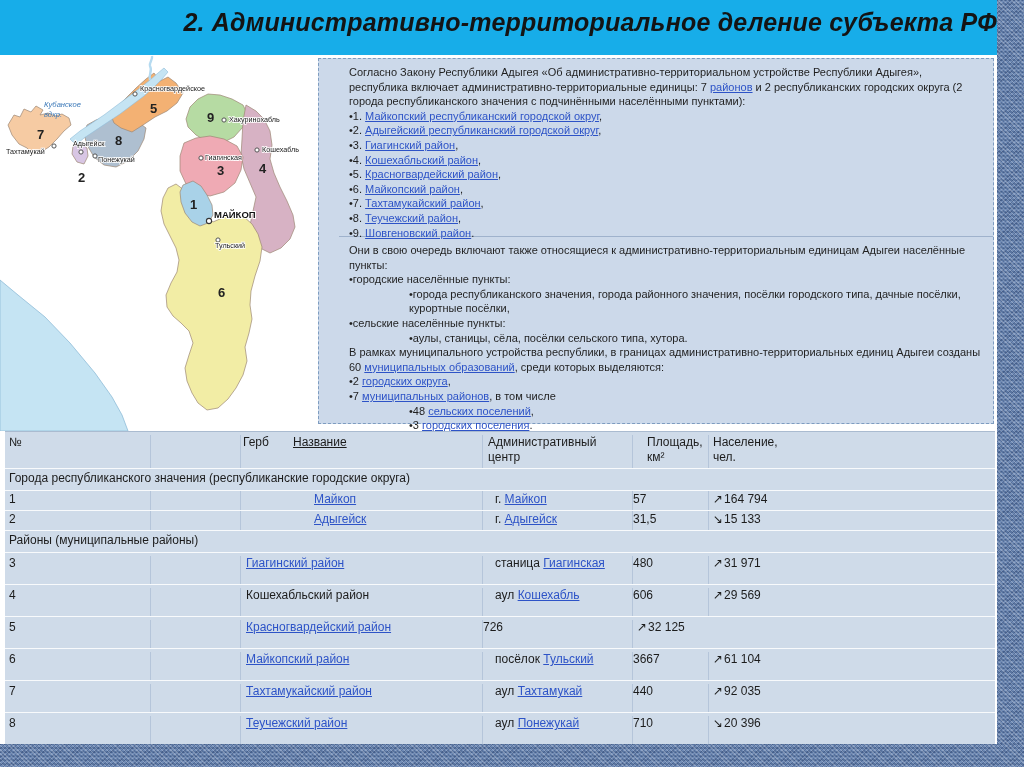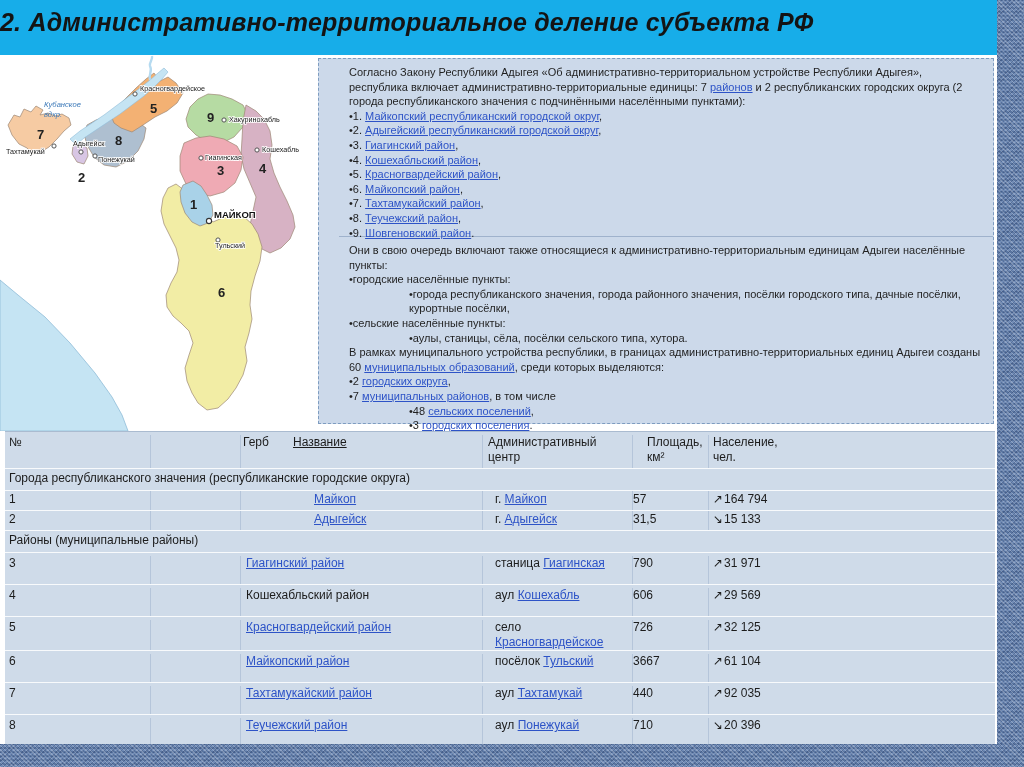--- a/index.html
+++ b/index.html
@@ -8,21 +8,21 @@
 
   
   .texture{position:absolute;background-color:#617fae;
     background-image:
       repeating-linear-gradient(45deg, rgba(255,255,255,.22) 0 1px, rgba(255,255,255,0) 1px 3px),
       repeating-linear-gradient(135deg, rgba(25,45,90,.30) 0 1px, rgba(25,45,90,0) 1px 3px),
       repeating-linear-gradient(0deg, rgba(255,255,255,.10) 0 2px, rgba(0,0,0,.08) 2px 4px);}
   .texture-right{right:0;top:0;width:27px;height:767px;}
   .texture-bottom{left:0;top:744px;width:1024px;height:23px;}
 
-  .title-band{position:absolute;left:0;top:0;width:997px;height:55px;display:flex;align-items:center;justify-content:flex-start;}
+  .title-band{position:absolute;left:0;top:0;width:997px;height:55px;display:flex;align-items:center;justify-content:flex-end;}
   .title{font-style:italic;font-weight:600;font-size:25px;color:#141414;letter-spacing:.2px;padding-bottom:10px;}
 
   .map-panel{position:absolute;left:0;top:55px;width:318px;height:376px;background:#fff;}
   .map-panel svg{display:block;}
   .map-panel path{stroke:#9c8674;stroke-width:.7;stroke-linejoin:round;}
   text.place{font-size:7.2px;fill:#1a1a1a;paint-order:stroke;stroke:#ffffff;stroke-width:1.6px;}
   text.capital{font-size:9.5px;font-weight:bold;fill:#111;paint-order:stroke;stroke:#fff;stroke-width:1.8px;}
   text.regnum{font-size:13px;font-weight:600;fill:#222;}
   text.water{font-size:7.6px;font-style:italic;fill:#3a78b8;}
 
@@ -173,36 +173,35 @@
           <div class="c-center"><span>г. </span><a class="lnk" href="#">Адыгейск</a></div>
           <div class="c-area">31,5</div>
           <div class="c-pop"><span class="trend">↘</span><span>15 133</span></div>
         </div>
         <div class="t-section">Районы (муниципальные районы)</div>
         <div class="t-row t-hline t-district">
           <div class="c-num">3</div>
           <div class="c-coat"></div>
           <div class="c-name"><a class="lnk" href="#">Гиагинский район</a></div>
           <div class="c-center"><span>станица </span><a class="lnk" href="#">Гиагинская</a></div>
-          <div class="c-area">790</div>
+          <div class="c-area">480</div>
           <div class="c-pop"><span class="trend">↗</span><span>31 971</span></div>
         </div>
         <div class="t-row t-hline t-district">
           <div class="c-num">4</div>
           <div class="c-coat"></div>
           <div class="c-name"><span>Кошехабльский район</span></div>
           <div class="c-center"><span>аул </span><a class="lnk" href="#">Кошехабль</a></div>
           <div class="c-area">606</div>
           <div class="c-pop"><span class="trend">↗</span><span>29 569</span></div>
         </div>
         <div class="t-row t-hline t-district">
           <div class="c-num">5</div>
           <div class="c-coat"></div>
           <div class="c-name"><a class="lnk" href="#">Красногвардейский район</a></div>
-          <div class="c-center"><span>село </span><a class="lnk" href="#">Красногвардейское</a></div>
           <div class="c-area">726</div>
           <div class="c-pop"><span class="trend">↗</span><span>32 125</span></div>
         </div>
         <div class="t-row t-hline t-district">
           <div class="c-num">6</div>
           <div class="c-coat"></div>
           <div class="c-name"><a class="lnk" href="#">Майкопский район</a></div>
           <div class="c-center"><span>посёлок </span><a class="lnk" href="#">Тульский</a></div>
           <div class="c-area">3667</div>
           <div class="c-pop"><span class="trend">↗</span><span>61 104</span></div>

